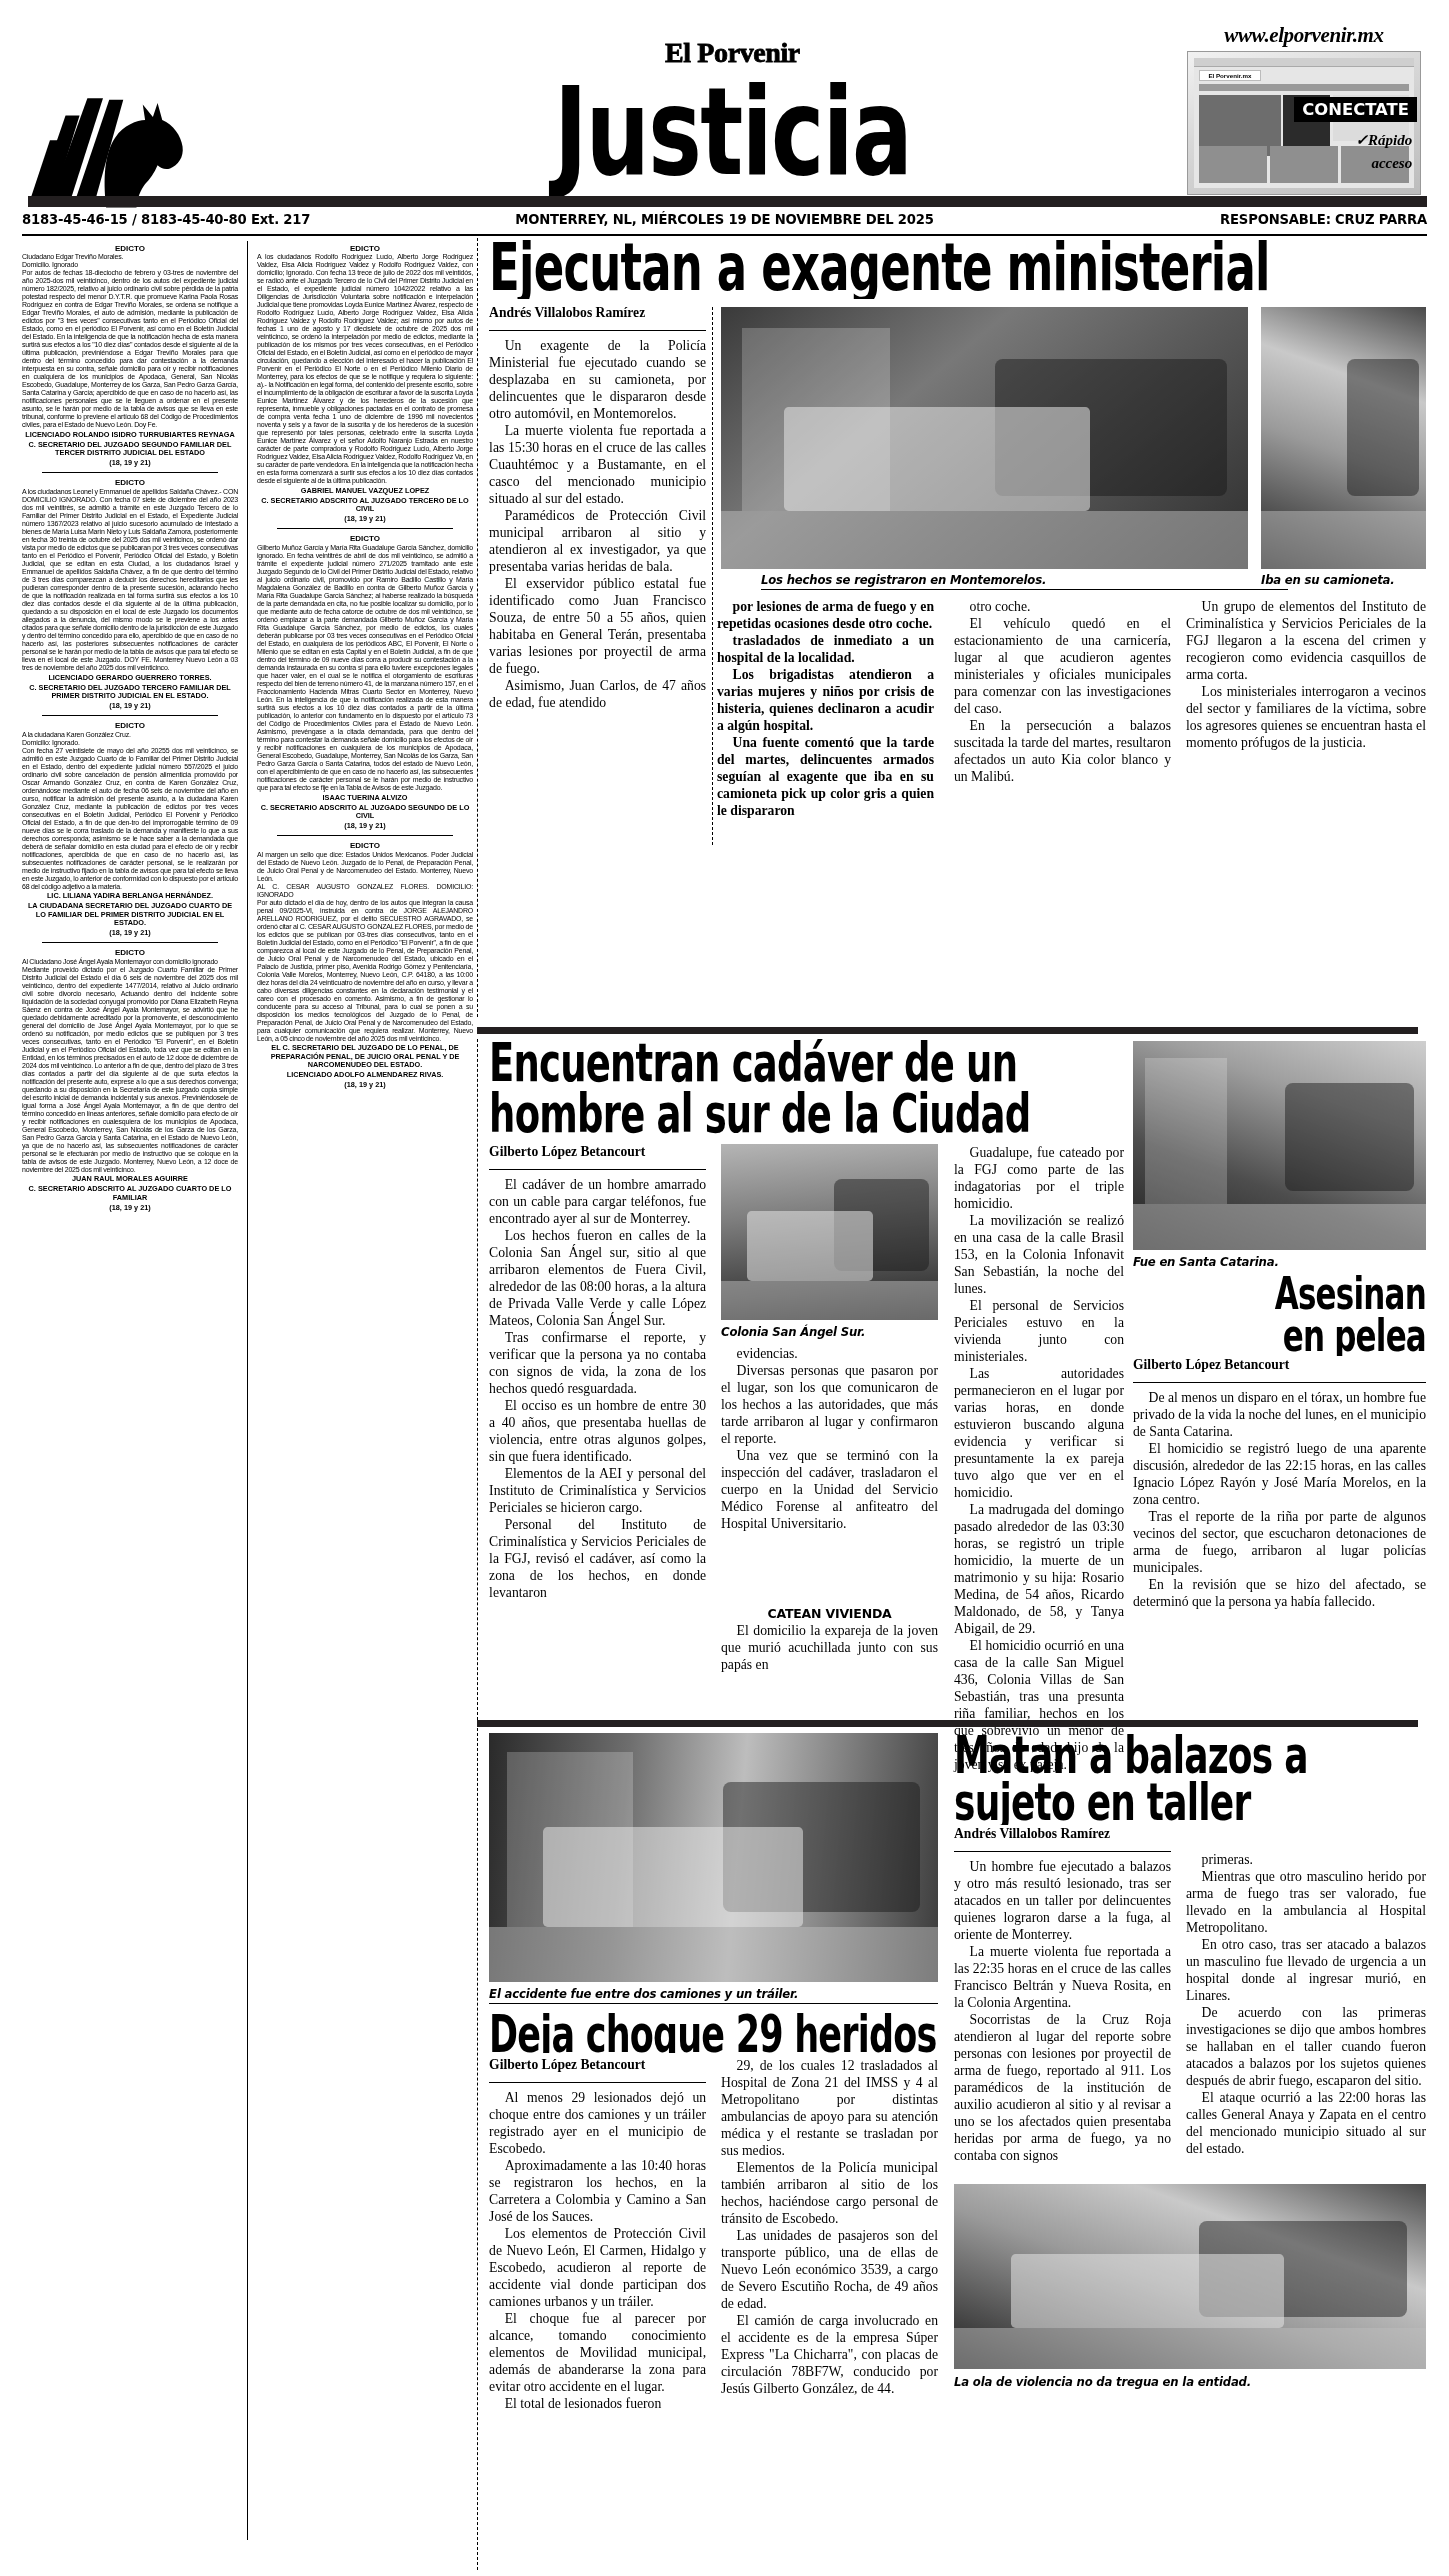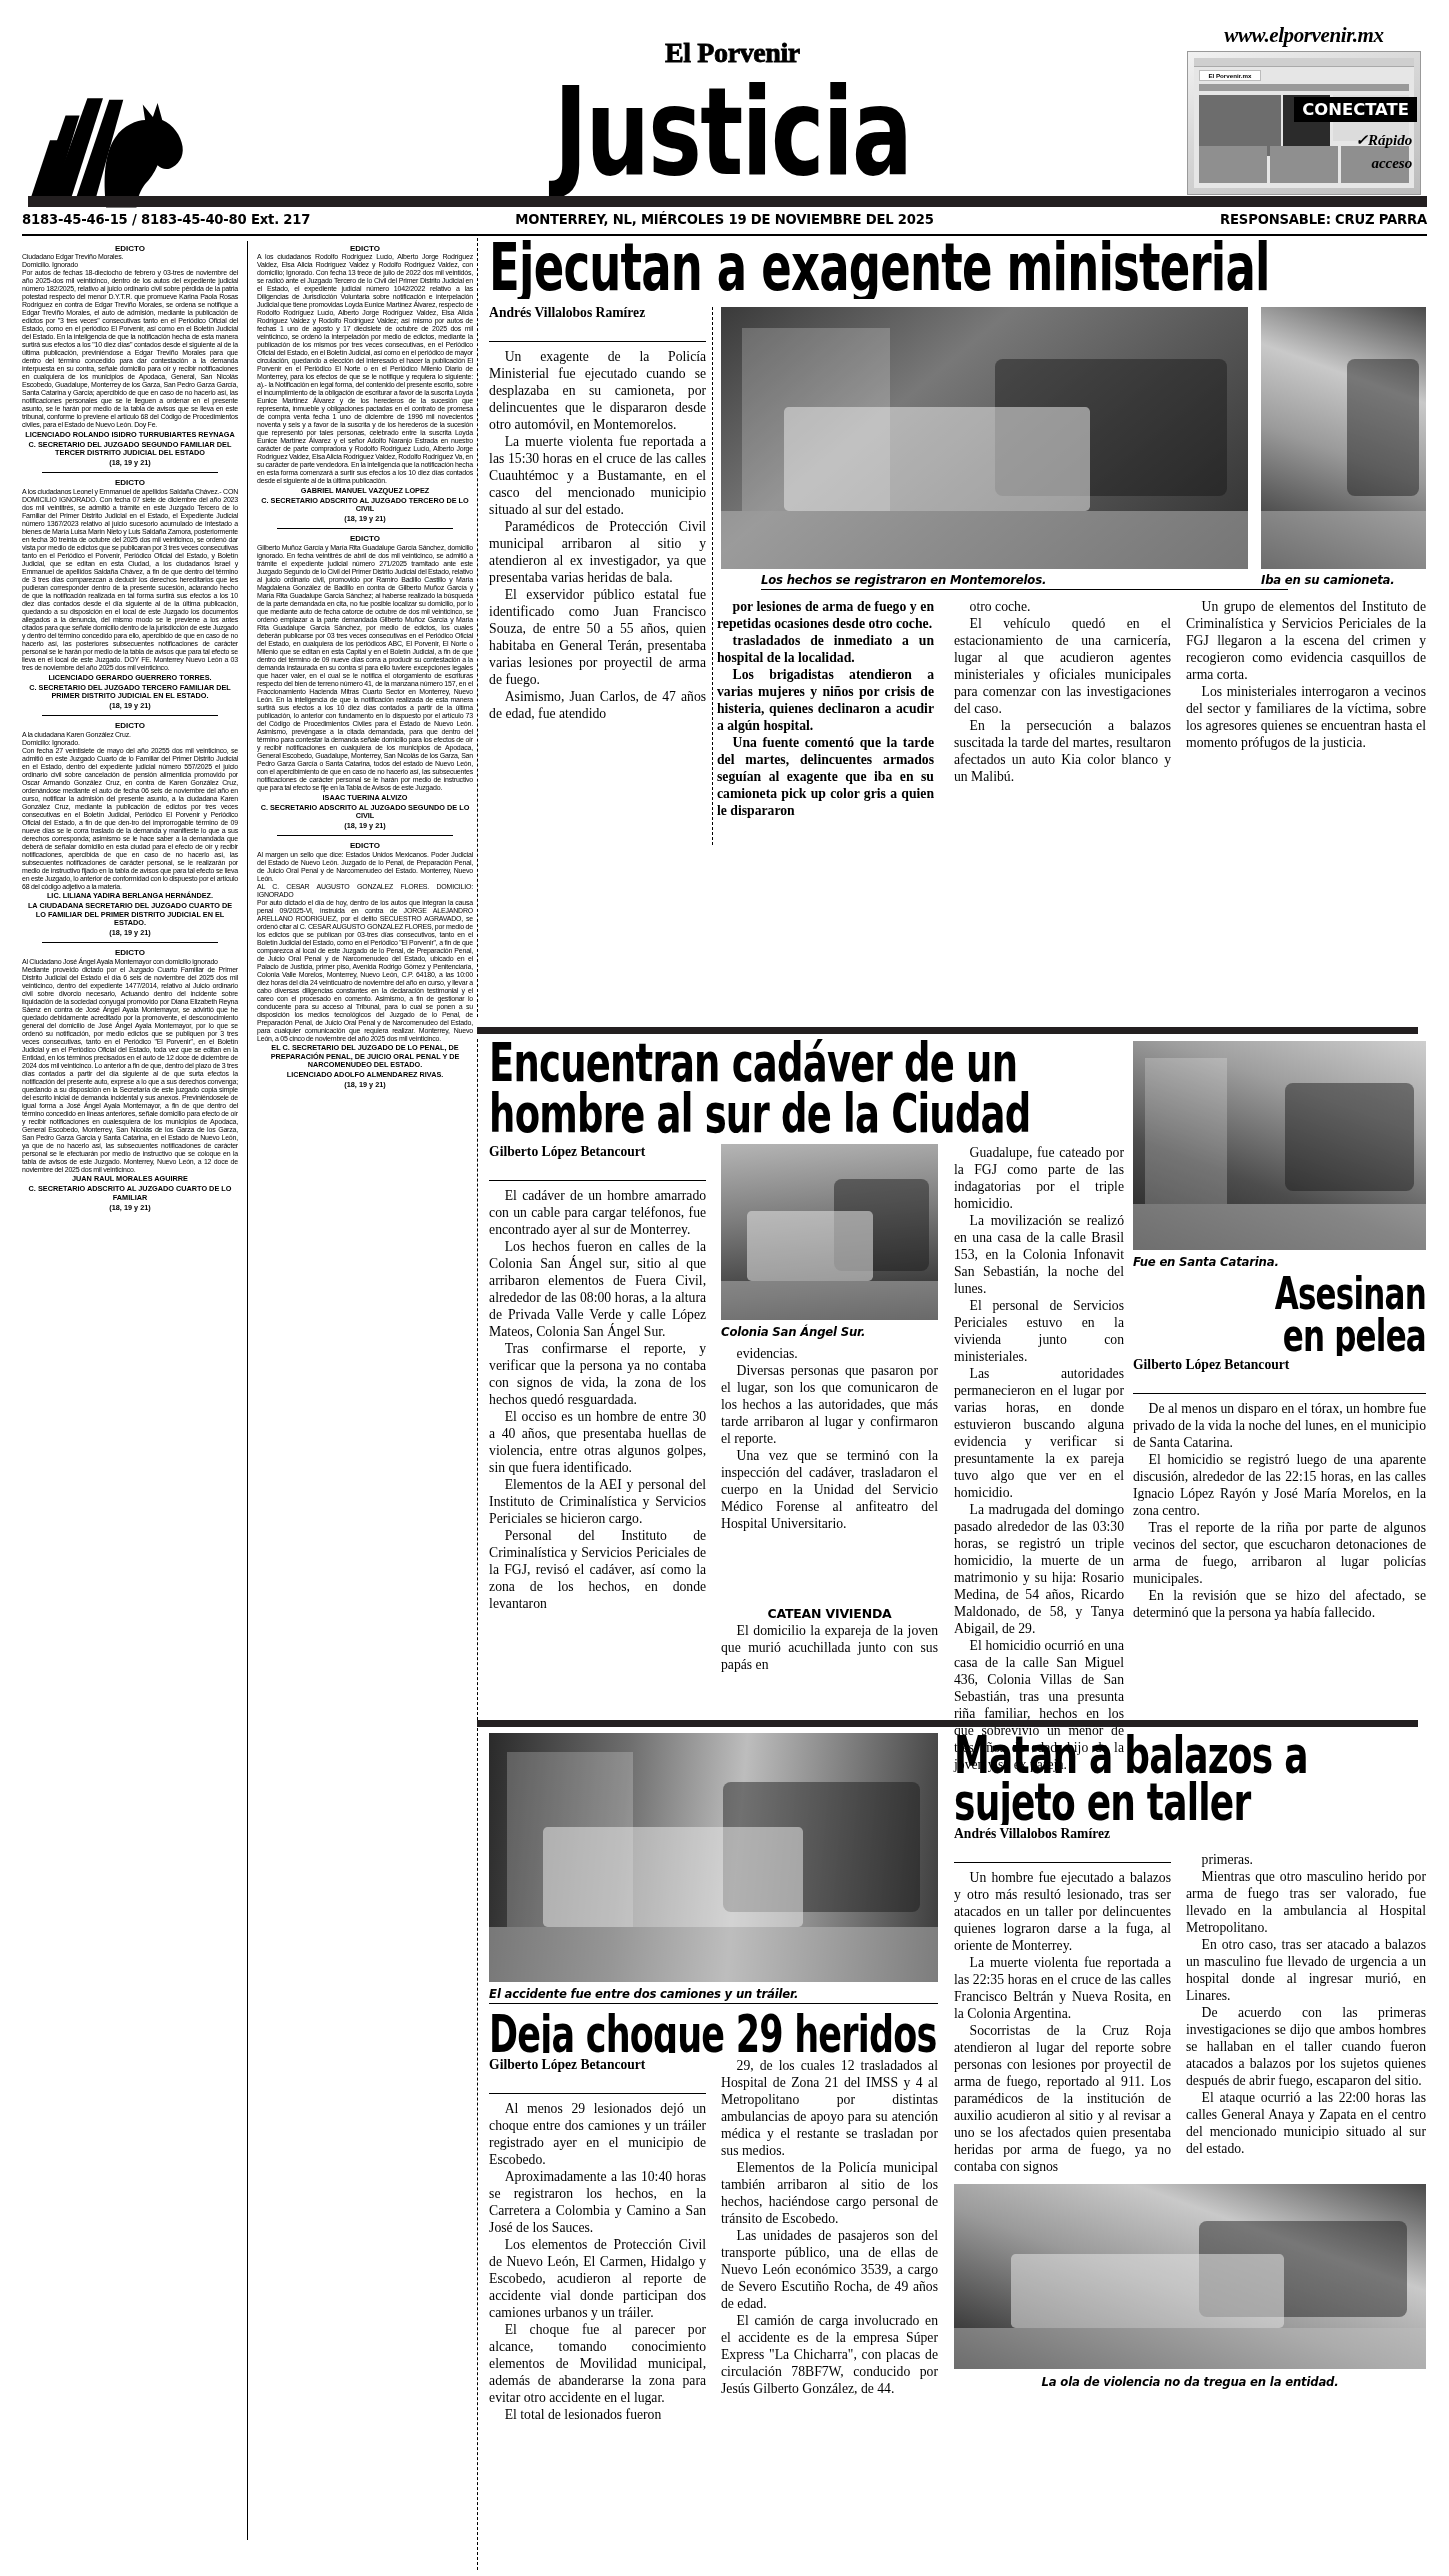--- a/index.html
+++ b/index.html
@@ -127,21 +127,21 @@
     line-height:0.92;
     transform:scaleY(1.45);
     transform-origin:left top;
   }
   .hl-wrap { overflow:hidden; }
 
   .byline {
     font-family:"Liberation Serif", serif;
     font-weight:bold; font-size:13.6px;
     border-bottom:1.6px solid #000;
-    padding-bottom:20px; margin-bottom:6.2px;
+    padding-bottom:9px; margin-bottom:6.2px;
     display:block;
   }
 
   .body-col {
     font-family:"Liberation Serif", serif;
     font-size:13.7px; line-height:17px;
     text-align:justify;
     hyphens:auto;
   }
   .body-col p { margin:0; text-indent:15.6px; }
@@ -479,18 +479,18 @@
           <p>De acuerdo con las primeras investigaciones se dijo que ambos hombres se hallaban en el taller cuando fueron atacados a balazos por los sujetos quienes después de abrir fuego, escaparon del sitio.</p>
           <p>El ataque ocurrió a las 22:00 horas las calles General Anaya y Zapata en el centro del mencionado municipio situado al sur del estado.</p>
         </div>
 
       <div class="photo" style="position:absolute; left:468px; top:464px; width:472px; height:185px;">
         <div class="grad2"></div>
           <div class="shapeB"></div>
           <div class="shapeA"></div>
           <div class="shapeD"></div>
       </div>
-      <div class="caption" style="position:absolute; left:468px; top:653px; width:472px; border-bottom:0;text-align:center;">La ola de violencia no da tregua en la entidad.</div>
+      <div class="caption" style="position:absolute; left:468px; top:653px; width:472px; border-bottom:0;">La ola de violencia no da tregua en la entidad.</div>
     </div>
 
   </div>
 </div>
 
 
 </body></html>

